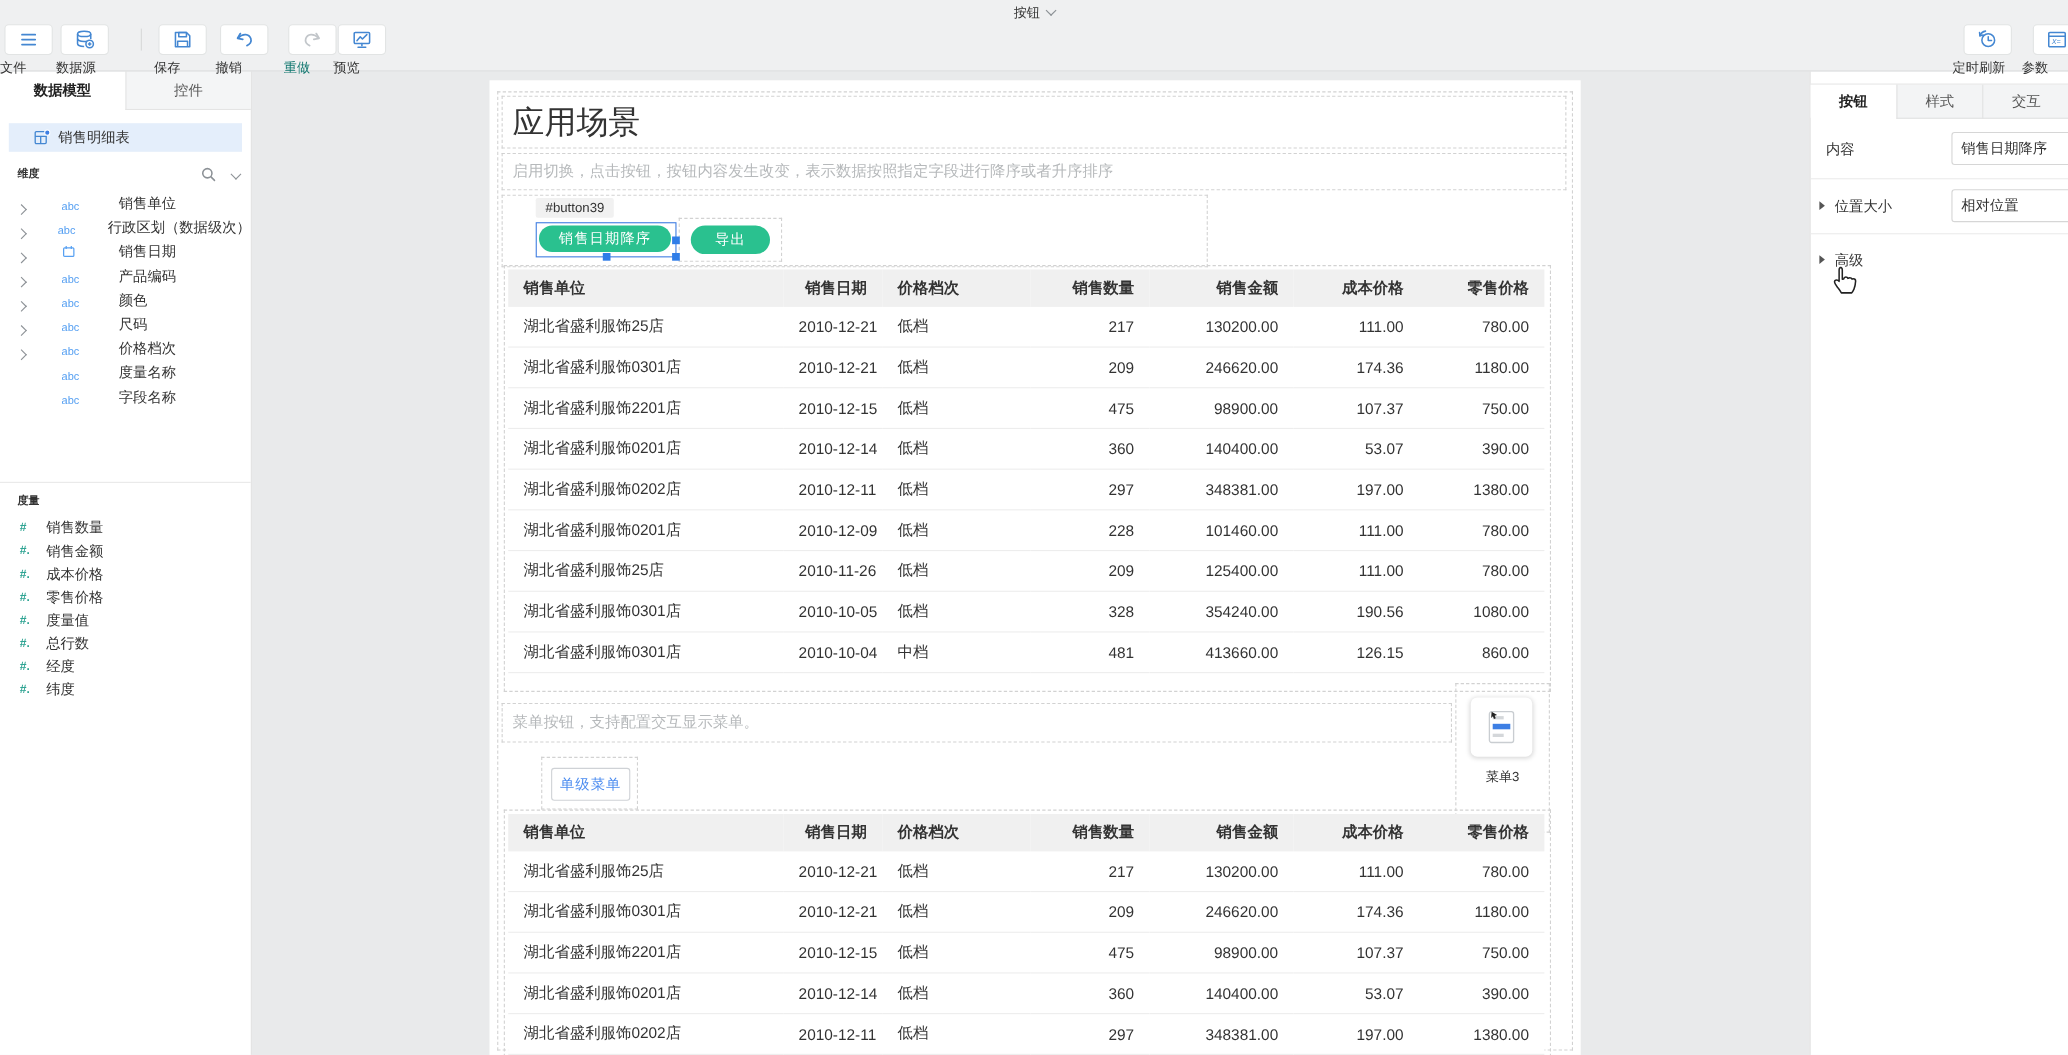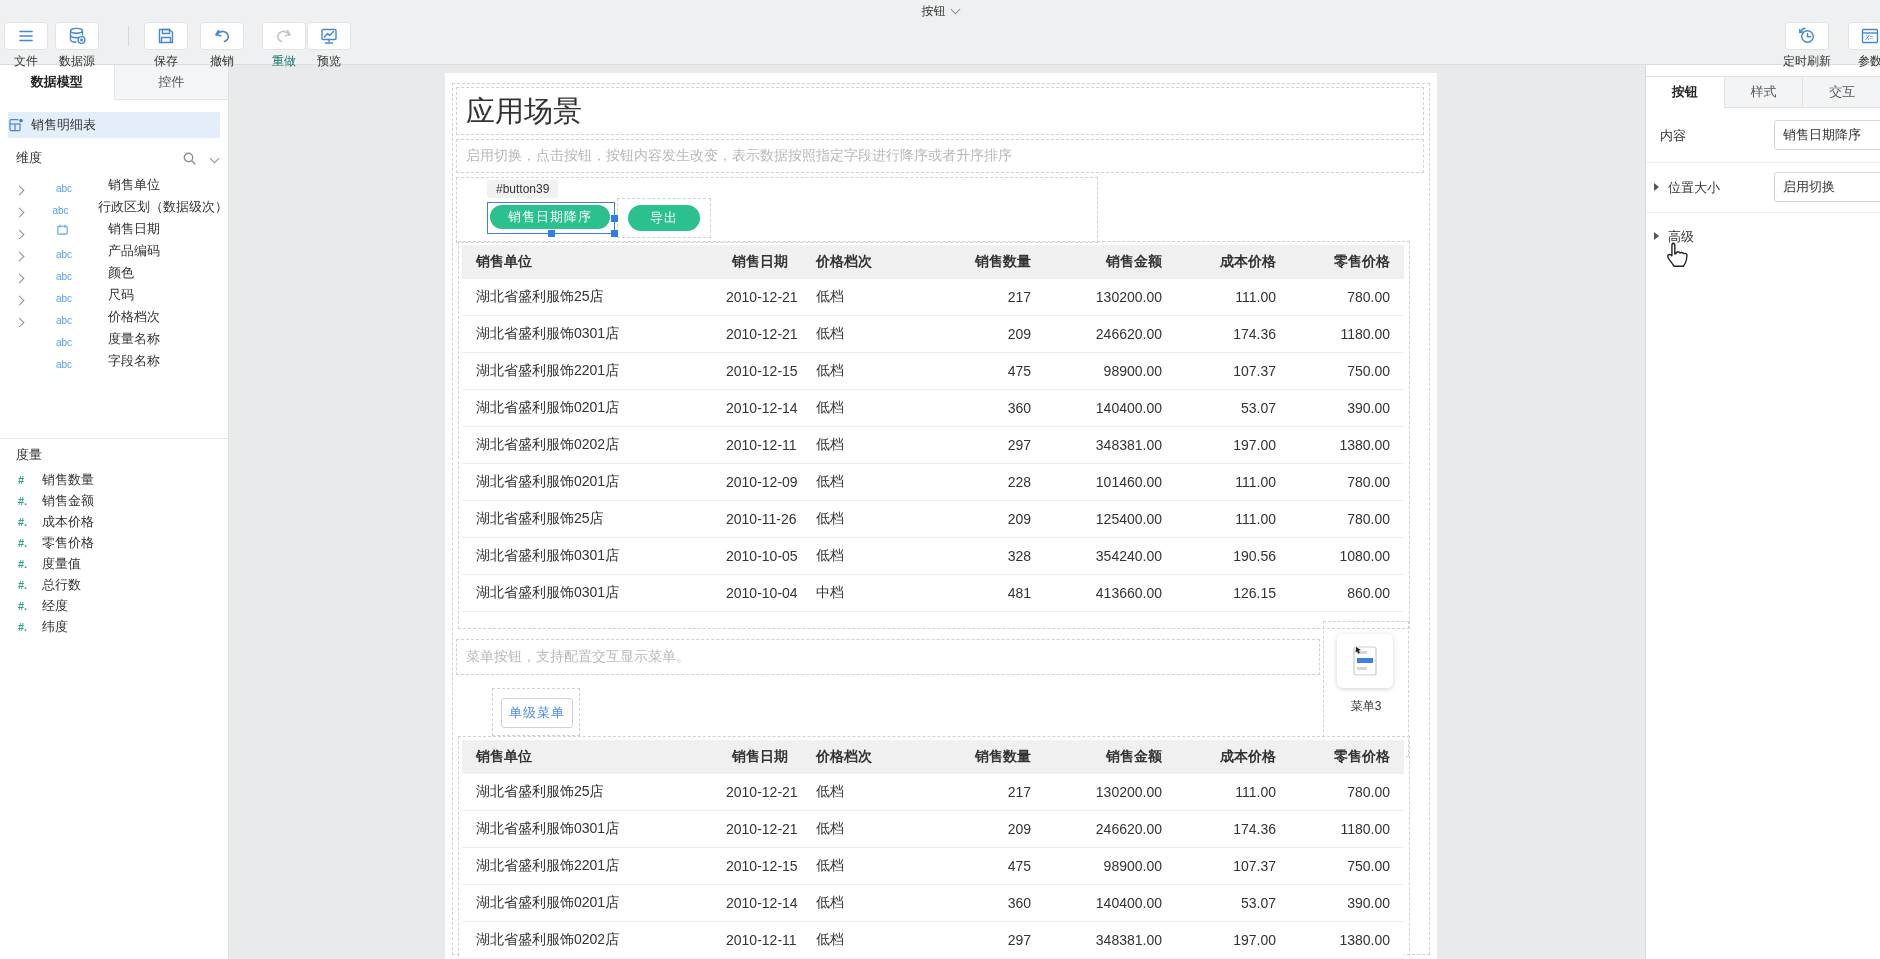--- a/index.html
+++ b/index.html
@@ -3,35 +3,35 @@
 <meta charset="utf-8">
 <style>
   html,body{margin:0;padding:0;}
   body{font-family:"Liberation Sans","DejaVu Sans",sans-serif;}
   .stage{position:relative;width:1880px;height:959px;background:#e9eaeb;overflow:hidden;}
 
   
   .topbar{position:absolute;left:0;top:0;width:1880px;height:64px;background:#eff0f1;border-bottom:1px solid #dbdddd;z-index:5;}
   .win-title{position:absolute;top:3px;left:0;width:100%;text-align:center;font-size:12px;color:#333;}
   .win-title .chev{margin-left:6px;margin-bottom:2px;}
-  .tbtn{position:absolute;top:22px;width:52px;text-align:center;cursor:default;}
+  .tbtn{position:absolute;top:22px;width:52px;cursor:default;}
   .tbtn-card{width:42px;height:26px;margin:0 auto;background:#fff;border:1px solid #e2e4e4;border-radius:4px;display:flex;align-items:center;justify-content:center;}
   .tbtn-label{font-size:12px;color:#333;margin-top:3px;white-space:nowrap;}
   .tbtn.disabled .tbtn-label{color:#0f766e;}
   .tb-sep{position:absolute;left:128px;top:26px;width:1px;height:20px;background:#d7d9d9;}
   .tbtn.wide{width:64px;}
 
   
   .sidebar{position:absolute;left:0;top:64px;width:228px;height:895px;background:#fff;border-right:1px solid #e2e2e2;z-index:4;}
   .side-tabs{display:flex;height:36px;font-family:Liberation Serif, serif;}
   .stab{flex:1;line-height:36px;text-align:center;font-size:13px;color:#555;background:#f4f5f6;border-bottom:1px solid #e4e4e4;}
   .stab.active{background:#fff;color:#222;font-weight:700;border-bottom:none;}
   .stab + .stab{border-left:1px solid #e4e4e4;}
-  .dataset-item{position:absolute;left:8px;right:8px;top:48px;height:26px;background:#e4eefb;display:flex;align-items:center;padding-left:0;gap:7px;font-size:13px;color:#333;}
-  .dims-header,.meas-header{position:absolute;left:16px;right:10px;height:20px;display:flex;align-items:center;font-size:13px;color:#333;font-weight:400;}
+  .dataset-item{position:absolute;left:8px;right:8px;top:48px;height:26px;background:#e4eefb;display:flex;align-items:center;padding-left:22px;gap:7px;font-size:13px;color:#333;}
+  .dims-header,.meas-header{position:absolute;left:16px;right:10px;height:20px;display:flex;align-items:center;font-size:10px;color:#333;font-weight:700;}
   .dims-header{top:84px;}
   .dims-header .spacer{flex:1;}
   .meas-header{top:381px;}
   .tree{position:absolute;left:0;right:0;top:108px;}
   .tree-item{height:22px;display:flex;align-items:flex-end;padding-left:16px;gap:26px;}
   .chev-wrap{width:14px;display:flex;align-items:center;}
   .field-icon{width:26px;font-size:10px;color:#57a0f2;font-style:normal;letter-spacing:0;}
   .tree-label{font-size:13px;color:#333;white-space:nowrap;}
   .side-divider{position:absolute;left:0;right:0;top:374px;border-top:1px solid #e8e8e8;}
   .mlist{position:absolute;left:0;right:0;top:405px;}
@@ -586,21 +586,21 @@
       <svg width="13" height="13" viewBox="0 0 13 13" style="position:absolute;right:5px;top:8px;">
           <path d="M2 11 L2 9 L8.2 2.8 L10.2 4.8 L4 11 Z M9 2 L11 4 L12 3 L10 1 Z" fill="#8c9196"></path>
         </svg>
     </div>
 
     <div class="p-divider" style="top:98px;"></div>
 
     <span class="caret-r sec-caret" style="top:119px;"></span>
     <div class="prow-label" style="top:115px;left:22px;">位置大小</div>
     <div class="pinput" style="top:108px;">
-      <span>启用切换</span>
+      <span>相对位置</span>
 
     </div>
 
     <div class="p-divider" style="top:148px;"></div>
 
     <span class="caret-r sec-caret" style="top:168px;"></span>
     <div class="prow-label" style="top:164px;left:22px;">高级</div>
 
     <svg class="hand-cursor" width="26" height="30" viewBox="0 0 24 28">
       <path d="M9 3 c1.1 0 1.9 .8 1.9 1.9 v8.1 l1.1 -.2 c.2 -1 .9 -1.8 1.9 -1.8 .8 0 1.5 .5 1.8 1.2 .4 -.4 1 -.6 1.6 -.6 .9 0 1.6 .5 1.9 1.2 .3 -.2 .7 -.3 1.1 -.3 1.1 0 1.9 .9 1.9 2 0 0 -.3 4.4 -1.4 6.8 -.8 1.7 -1.9 3.2 -1.9 3.2 h-8.8 c0 0 -1.3 -2.2 -2.9 -4.3 -1 -1.4 -2.9 -3.5 -2.9 -4.9 0 -1 .8 -1.8 1.8 -1.8 1.3 0 2.1 1.2 2.1 1.2 v-9.8 c0 -1.1 .8 -1.9 1.8 -1.9 z" fill="#fff" stroke="#222" stroke-width="1.3" stroke-linejoin="round"></path>

